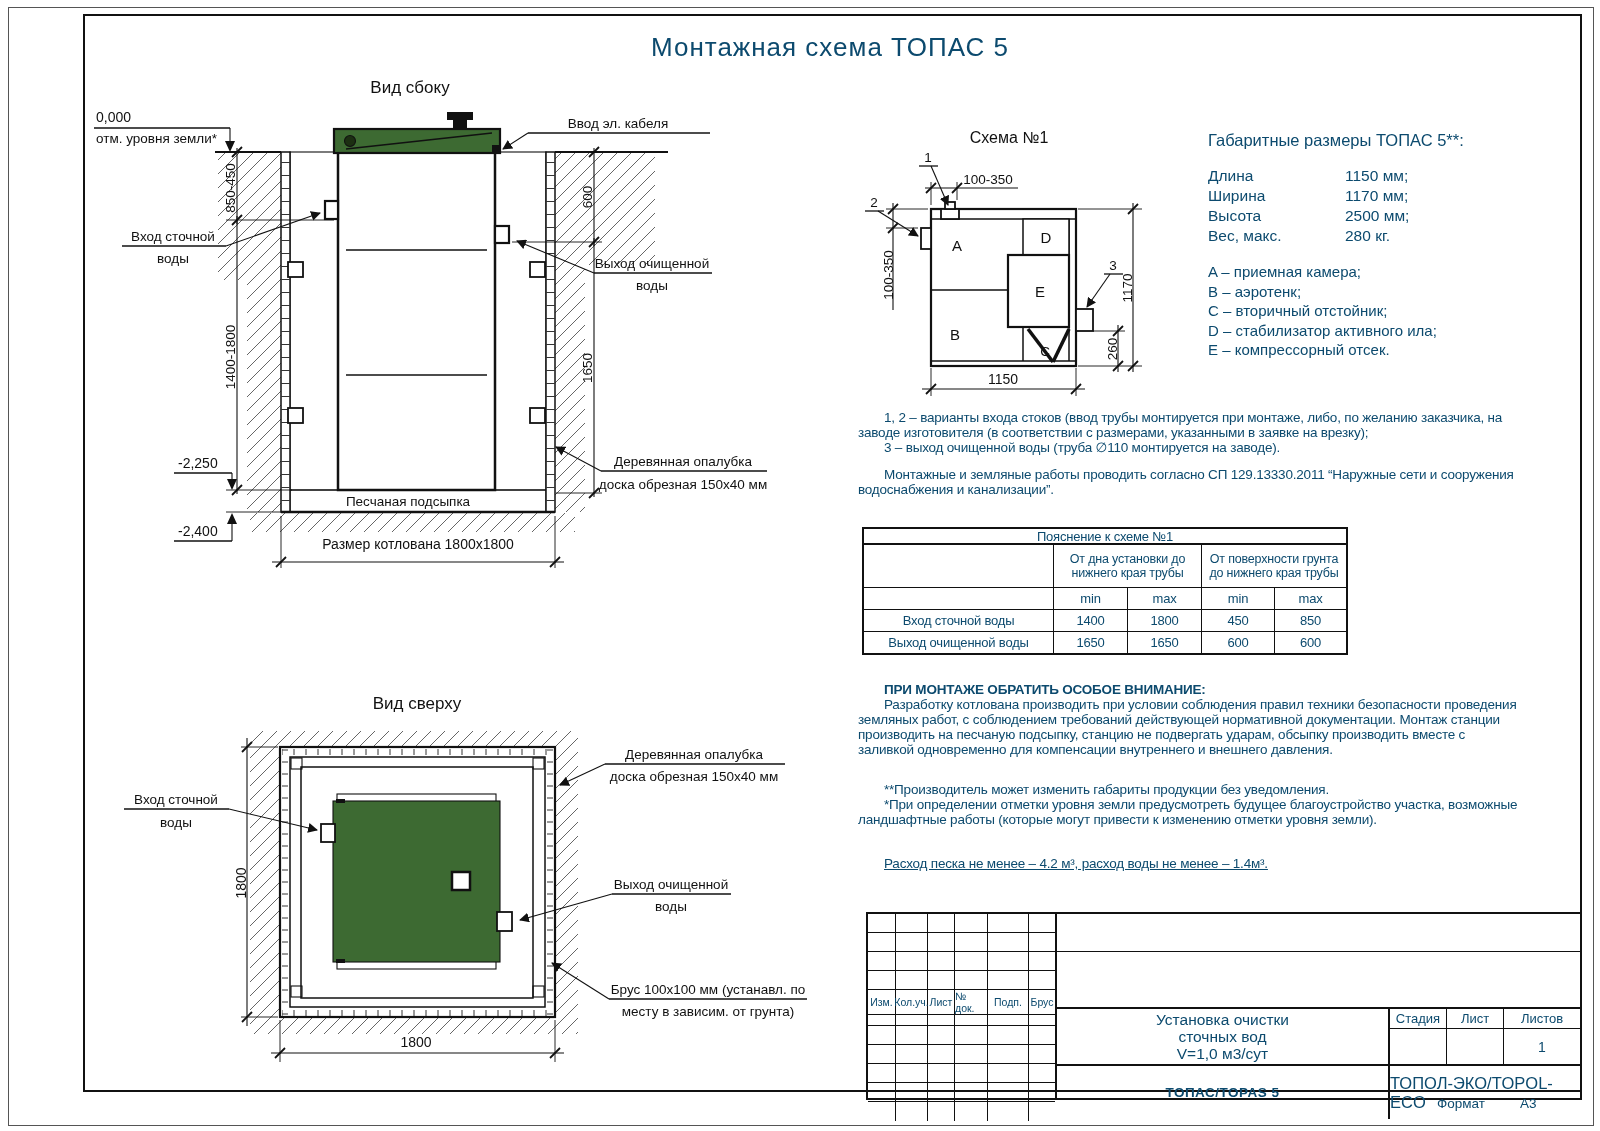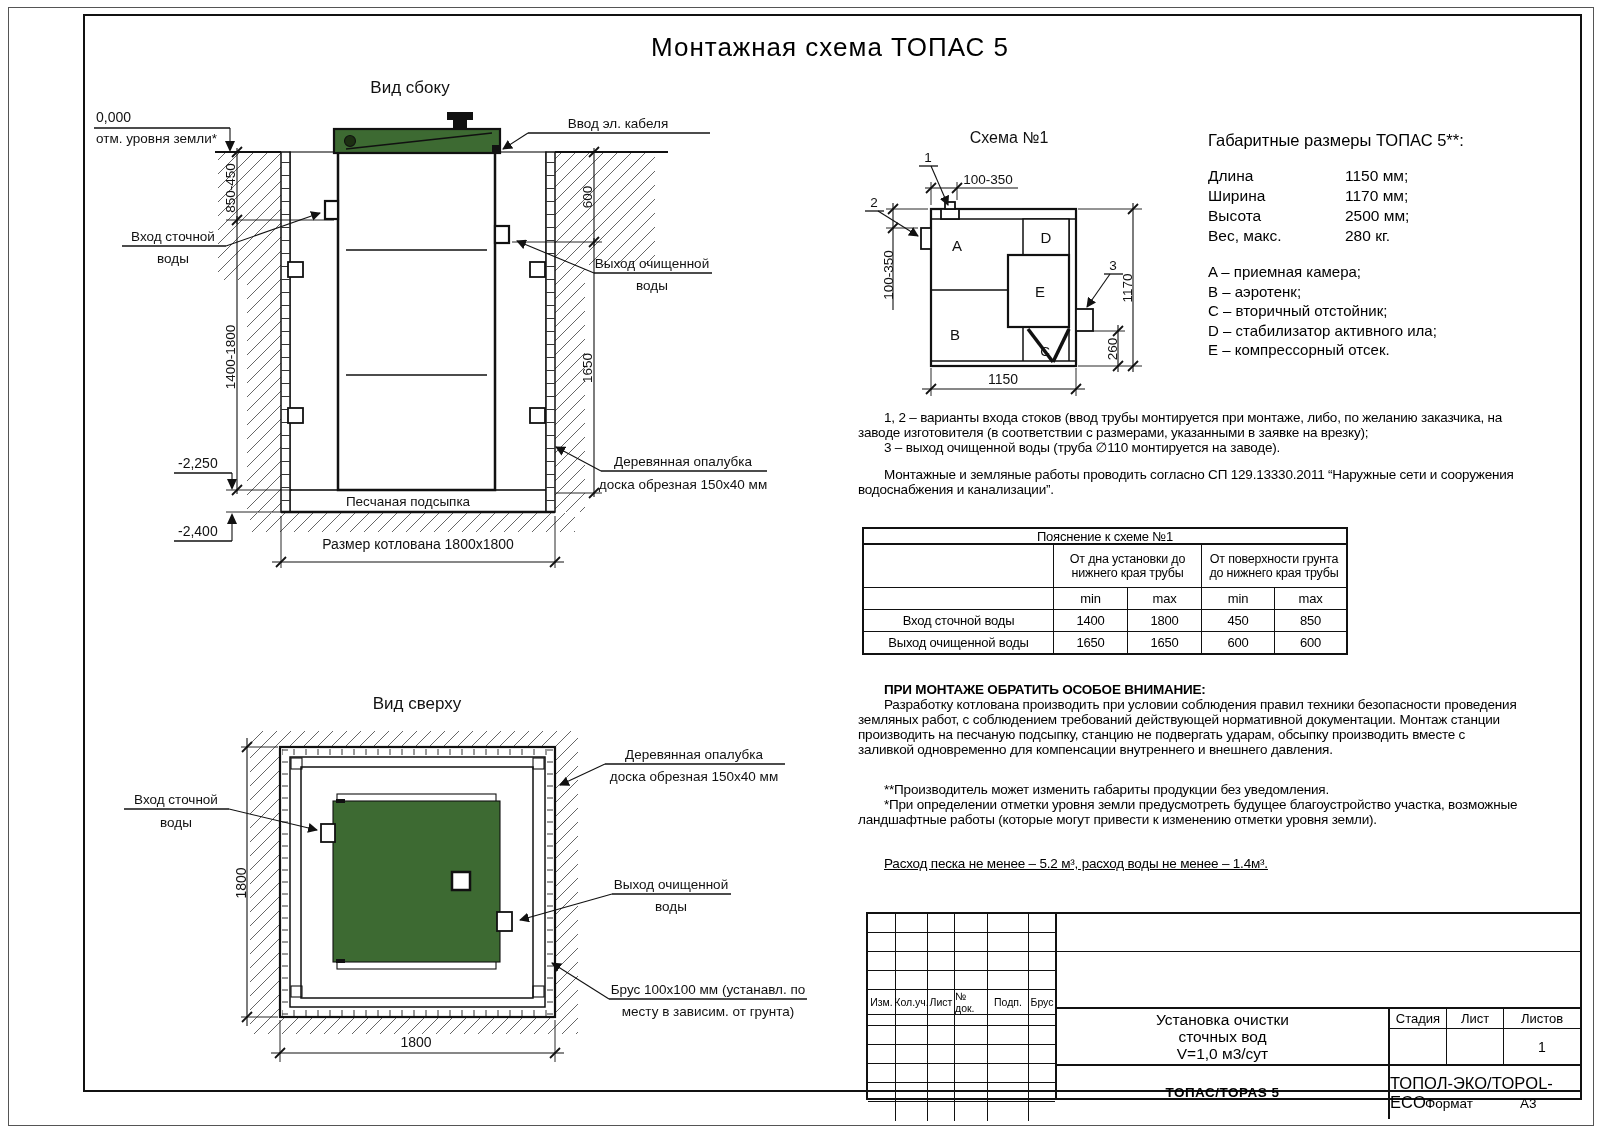--- a/index.html
+++ b/index.html
@@ -1,17 +1,17 @@
 <!DOCTYPE html>
 <html style="--green: #3d6a32; --green-dark: #1c2f12; --sand: #f7f2de; --sand-dot: #d9c792;"><head>
 <meta charset="utf-8">
 <style>
   html,body{margin:0;padding:0;background:#fff;}
   .sheet{position:relative;width:1600px;height:1131px;background:#fff;overflow:hidden;
-         font-family:"Liberation Sans",sans-serif;color:#000000;}
+         font-family:"Liberation Sans",sans-serif;color:#0c4a6e;}
   .frame-outer{position:absolute;left:8px;top:7px;width:1584px;height:1117px;
                border:1px solid #555;pointer-events:none;}
   .frame-inner{position:absolute;left:83px;top:14px;width:1499px;height:1078px;
                border:2.5px solid #111;box-sizing:border-box;pointer-events:none;}
   .abs{position:absolute;}
   .page-title{left:400px;top:32px;width:860px;text-align:center;font-size:26px;letter-spacing:1px;}
   svg{position:absolute;left:0;top:0;}
   svg text{font-family:"Liberation Sans",sans-serif;fill:#111;}
   .t13{font-size:13.5px;}.t14{font-size:14px;}.t15{font-size:15px;}
   .t16{font-size:16px;}.t17{font-size:17px;}
@@ -73,21 +73,21 @@
   .colhd{border-right:1.2px solid #111;border-bottom:1.5px solid #111;
          display:flex;align-items:center;justify-content:center;font-size:13px;}
   .colhd.last{border-right:none;}
   .colval{border-right:1.2px solid #111;display:flex;align-items:center;justify-content:center;font-size:14px;}
   .colval.last{border-right:none;}
   .sr4{display:grid;grid-template-columns:333px 1fr;height:53px;}
   .product{border-right:2px solid #111;display:flex;align-items:center;justify-content:center;
            font-size:13.5px;font-weight:bold;letter-spacing:.5px;}
   .company{display:flex;align-items:center;justify-content:center;font-size:16.5px;}
   .fmt{left:1395px;top:1096px;width:180px;font-size:13.5px;}
-  .fmt .f1{position:absolute;left:30px;}
+  .fmt .f1{position:absolute;left:42px;}
   .fmt .f2{position:absolute;left:125px;}
 </style>
 </head>
 <body>
 
 <div class="sheet">
   <div class="frame-outer"></div>
   <div class="frame-inner"></div>
 
   <div class="abs page-title">Монтажная схема ТОПАС 5</div>
@@ -473,21 +473,21 @@
   <div class="abs body-txt attention">
     <p class="hd">ПРИ МОНТАЖЕ ОБРАТИТЬ ОСОБОЕ ВНИМАНИЕ:</p>
     <p>Разработку котлована производить при условии соблюдения правил техники безопасности проведения земляных работ, с соблюдением требований действующей нормативной документации. Монтаж станции производить на песчаную подсыпку, станцию не подвергать ударам, обсыпку производить вместе с заливкой одновременно для компенсации внутреннего и внешнего давления.</p>
   </div>
 
   <div class="abs body-txt footnotes">
     <p>**Производитель может изменить габариты продукции без уведомления.</p>
     <p>*При определении отметки уровня земли предусмотреть будущее благоустройство участка, возможные ландшафтные работы (которые могут привести к изменению отметки уровня земли).</p>
   </div>
   <div class="abs body-txt sandnote">
-    <p><span>Расход песка не менее – 5.2 м³, расход воды не менее – 1.4м³.</span></p>
+    <p><span>Расход песка не менее – 4.2 м³, расход воды не менее – 1.4м³.</span></p>
   </div>
 
   <div class="abs stamp">
     <div class="stamp-left">
       <div class="srow">
           <div class="sc"></div>
           <div class="sc"></div>
           <div class="sc"></div>
           <div class="sc"></div>
           <div class="sc"></div>

